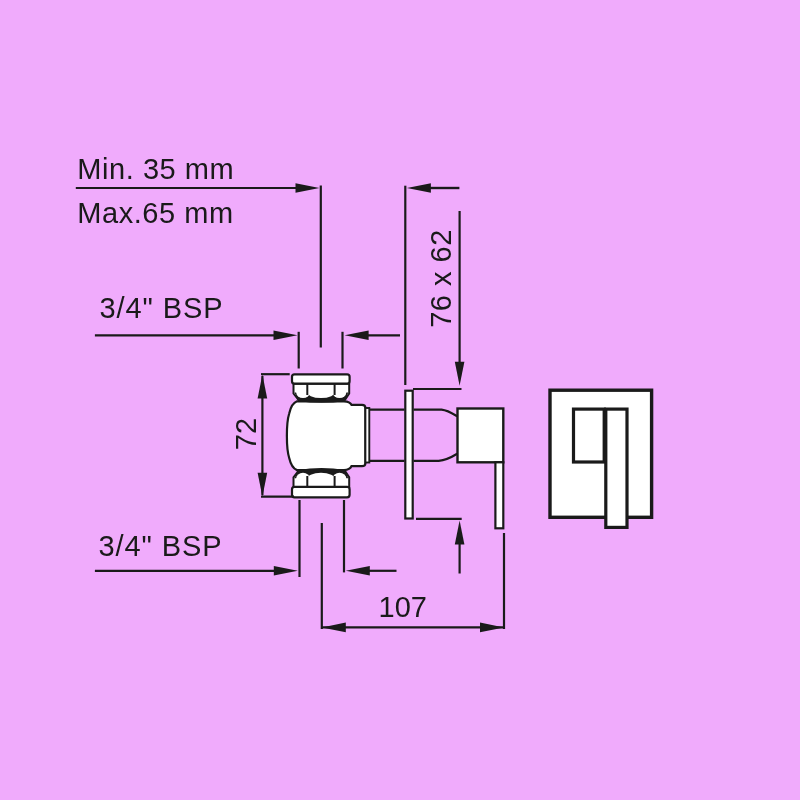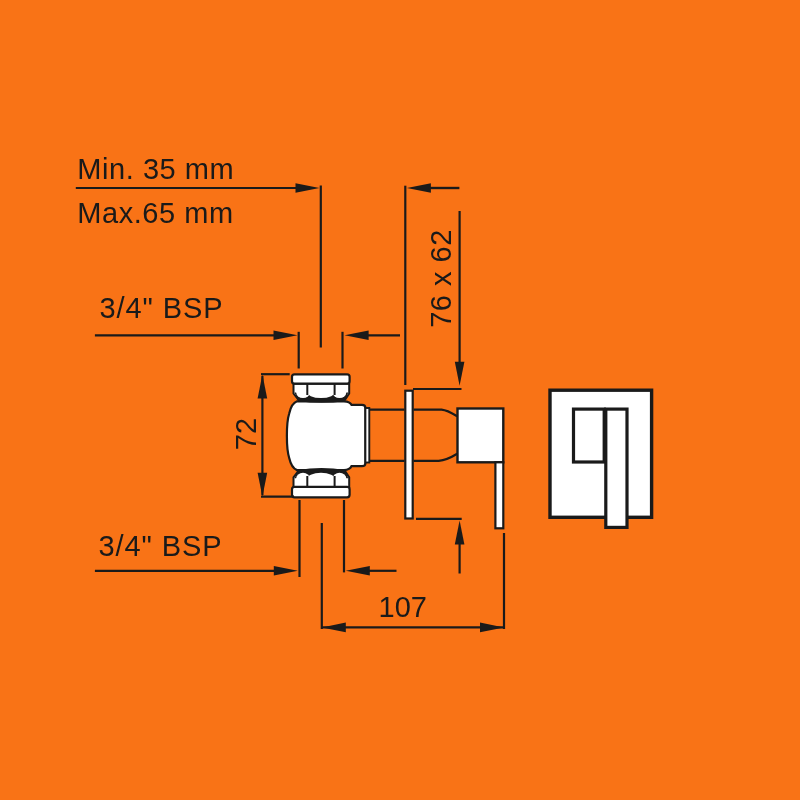--- a/index.html
+++ b/index.html
@@ -1,16 +1,16 @@
 <!DOCTYPE html>
 <html><head>
 <meta charset="utf-8">
 <style>
   html,body{margin:0;padding:0;background:#ffffff;}
-  .wrap{width:800px;height:800px;position:relative;background:#f97316;}
+  .wrap{width:800px;height:800px;position:relative;background:#f0abfc;}
   text{font-family:"Liberation Sans",sans-serif;fill:#1a1a1a;}
 </style>
 </head>
 <body>
 <div class="wrap">
 <svg width="800" height="800" viewBox="0 0 800 800">
   <g stroke-linecap="butt" stroke-linejoin="miter">
 
   <path d="M 297,401.3 L 344,401.3 Q 350,401.5 351.5,404.8 L 362,404.8 Q 365.4,404.8 365.4,408 L 365.4,462.9 Q 365.4,466.2 362,466.2 L 351.5,466.2 Q 350,469.9 344,470.1 L 297,470.1 Q 291.5,468 289.2,458 C 286.1,448 286.1,423.5 289.2,413.5 Q 291.5,403.3 297,401.3 Z" fill="#ffffff" stroke="#1a1a1a" stroke-width="2.2"></path>
 

